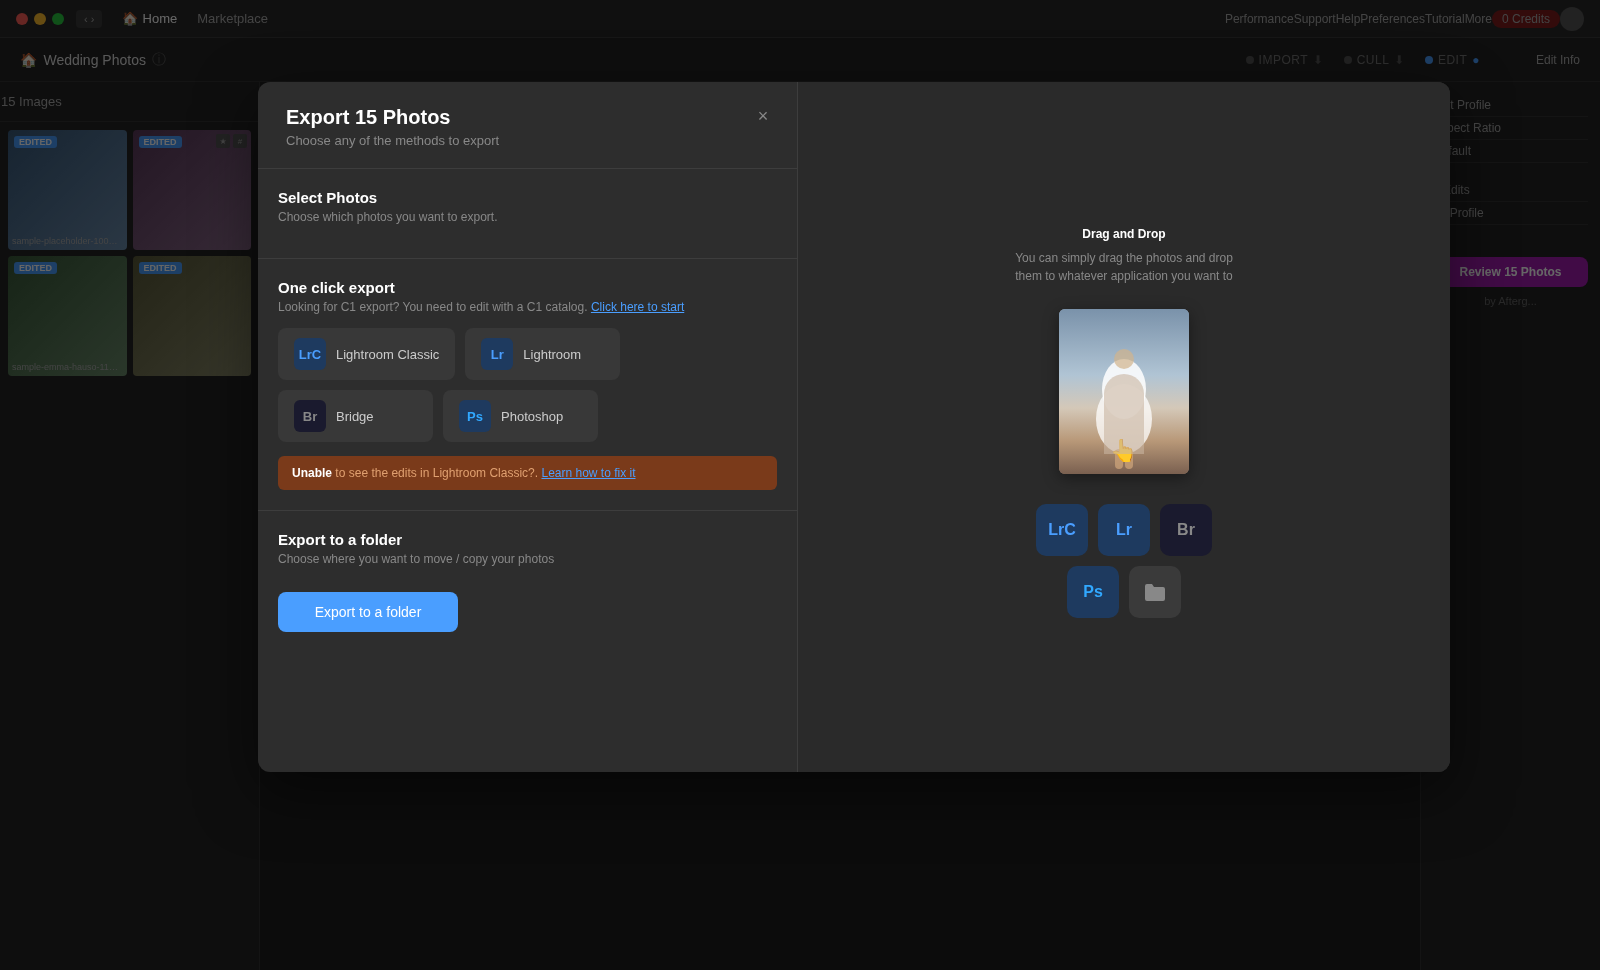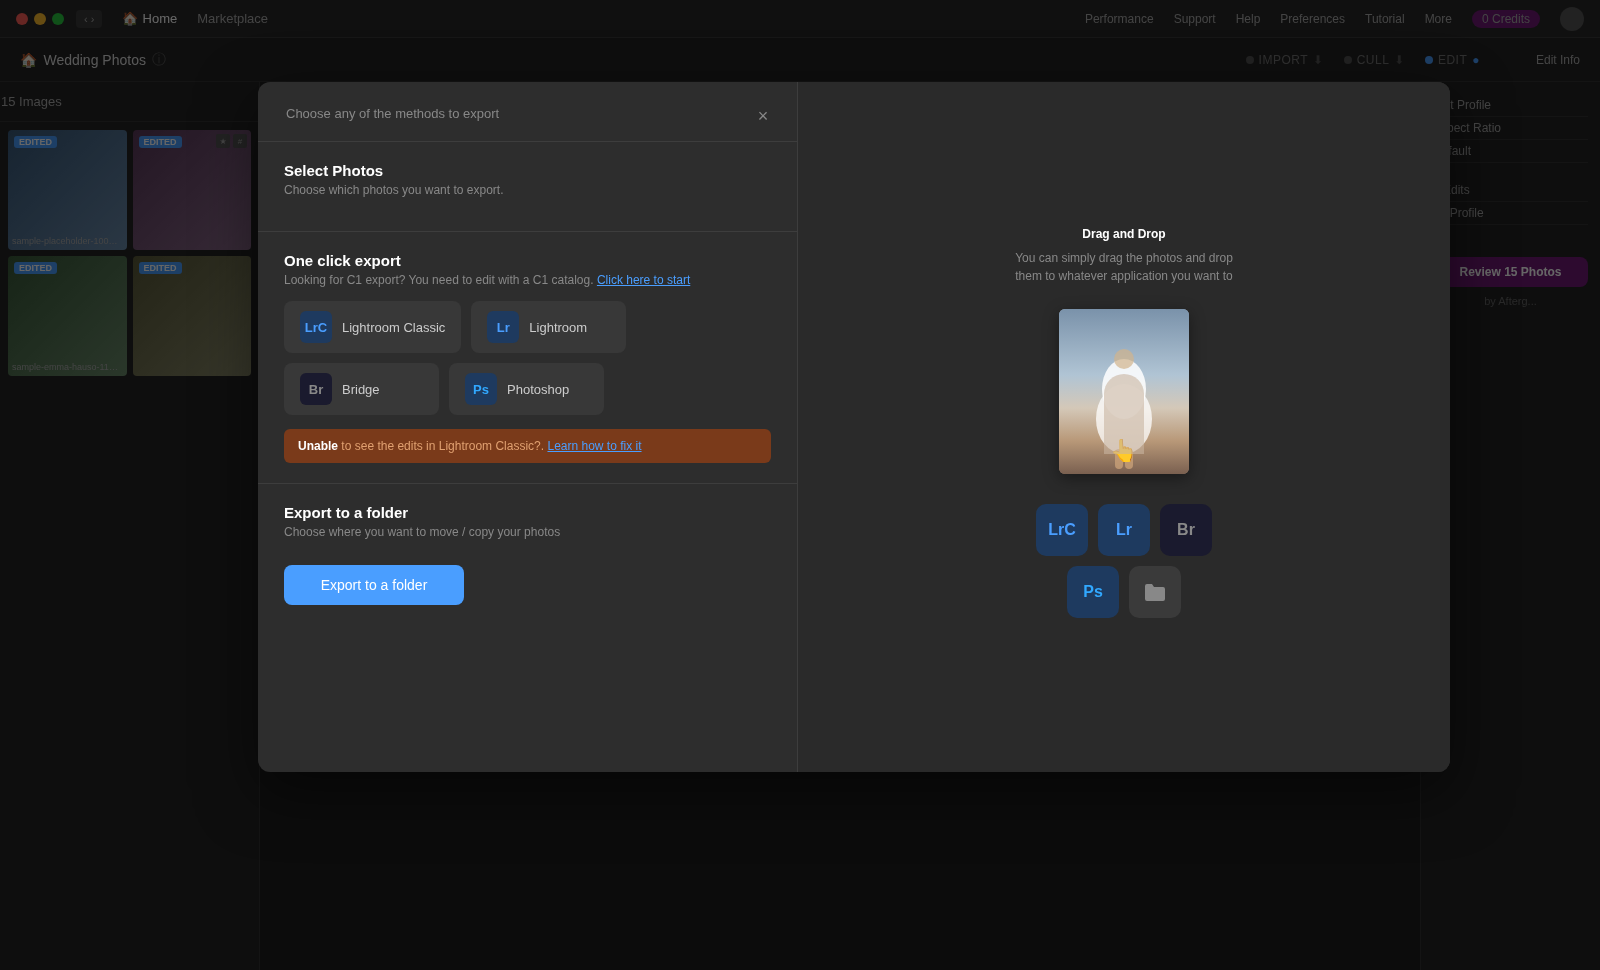--- a/index.html
+++ b/index.html
@@ -67,29 +67,28 @@
       font-size: 13px;
       display: flex;
       align-items: center;
       gap: 4px;
     }
     .nav-item.active { color: #fff; }
 
     .nav-right {
       margin-left: auto;
       display: flex;
-      gap: 20px;
       align-items: center;
     }
     .nav-right-item {
       color: #aaa;
       font-size: 12px;
     }
     .credits-badge {
-      background: #701a75;
+      background: #7f1d1d;
       border-radius: 12px;
       padding: 2px 10px;
       font-size: 12px;
       color: #aaa;
     }
     .avatar {
       width: 24px; height: 24px;
       border-radius: 50%;
       background: #555;
     }
@@ -293,21 +292,21 @@
       cursor: pointer;
       width: 28px; height: 28px;
       display: flex;
       align-items: center;
       justify-content: center;
       border-radius: 50%;
     }
 
     
     .modal-section {
-      padding: 20px 26px;
+      padding: 20px 20px;
       border-bottom: 1px solid #3d3d3d;
     }
     .section-title {
       font-size: 15px;
       font-weight: 600;
       color: #fff;
       margin-bottom: 4px;
     }
     .section-subtitle {
       font-size: 12px;
@@ -502,21 +501,21 @@
     .thumb-1 { background: linear-gradient(135deg, #3a5a7a, #6a8aaa); }
     .thumb-2 { background: linear-gradient(135deg, #5a3a5a, #8a6a8a); }
     .thumb-3 { background: linear-gradient(135deg, #3a5a3a, #6a8a6a); }
     .thumb-4 { background: linear-gradient(135deg, #5a5a3a, #8a8a6a); }
 
     
     .review-btn {
       position: absolute;
       bottom: 20px;
       right: 180px;
-      background: #701a75;
+      background: #a21caf;
       color: #fff;
       border: none;
       border-radius: 8px;
       padding: 10px 20px;
       font-size: 13px;
       font-weight: 600;
       cursor: pointer;
     }
   </style>
 </head>
@@ -614,20 +613,21 @@
 </div>
 
 <div class="overlay"></div>
 
 <div class="modal">
   <div class="modal-inner">
 
     <div class="modal-left">
 
       <div class="modal-header">
+        <div class="modal-title">Export 15 Photos</div>
         <div class="modal-subtitle">Choose any of the methods to export</div>
         <button class="modal-close">×</button>
       </div>
 
       <div class="modal-section">
         <div class="section-title">Select Photos</div>
         <div class="section-subtitle">Choose which photos you want to export.</div>
       </div>
 
       <div class="modal-section">

